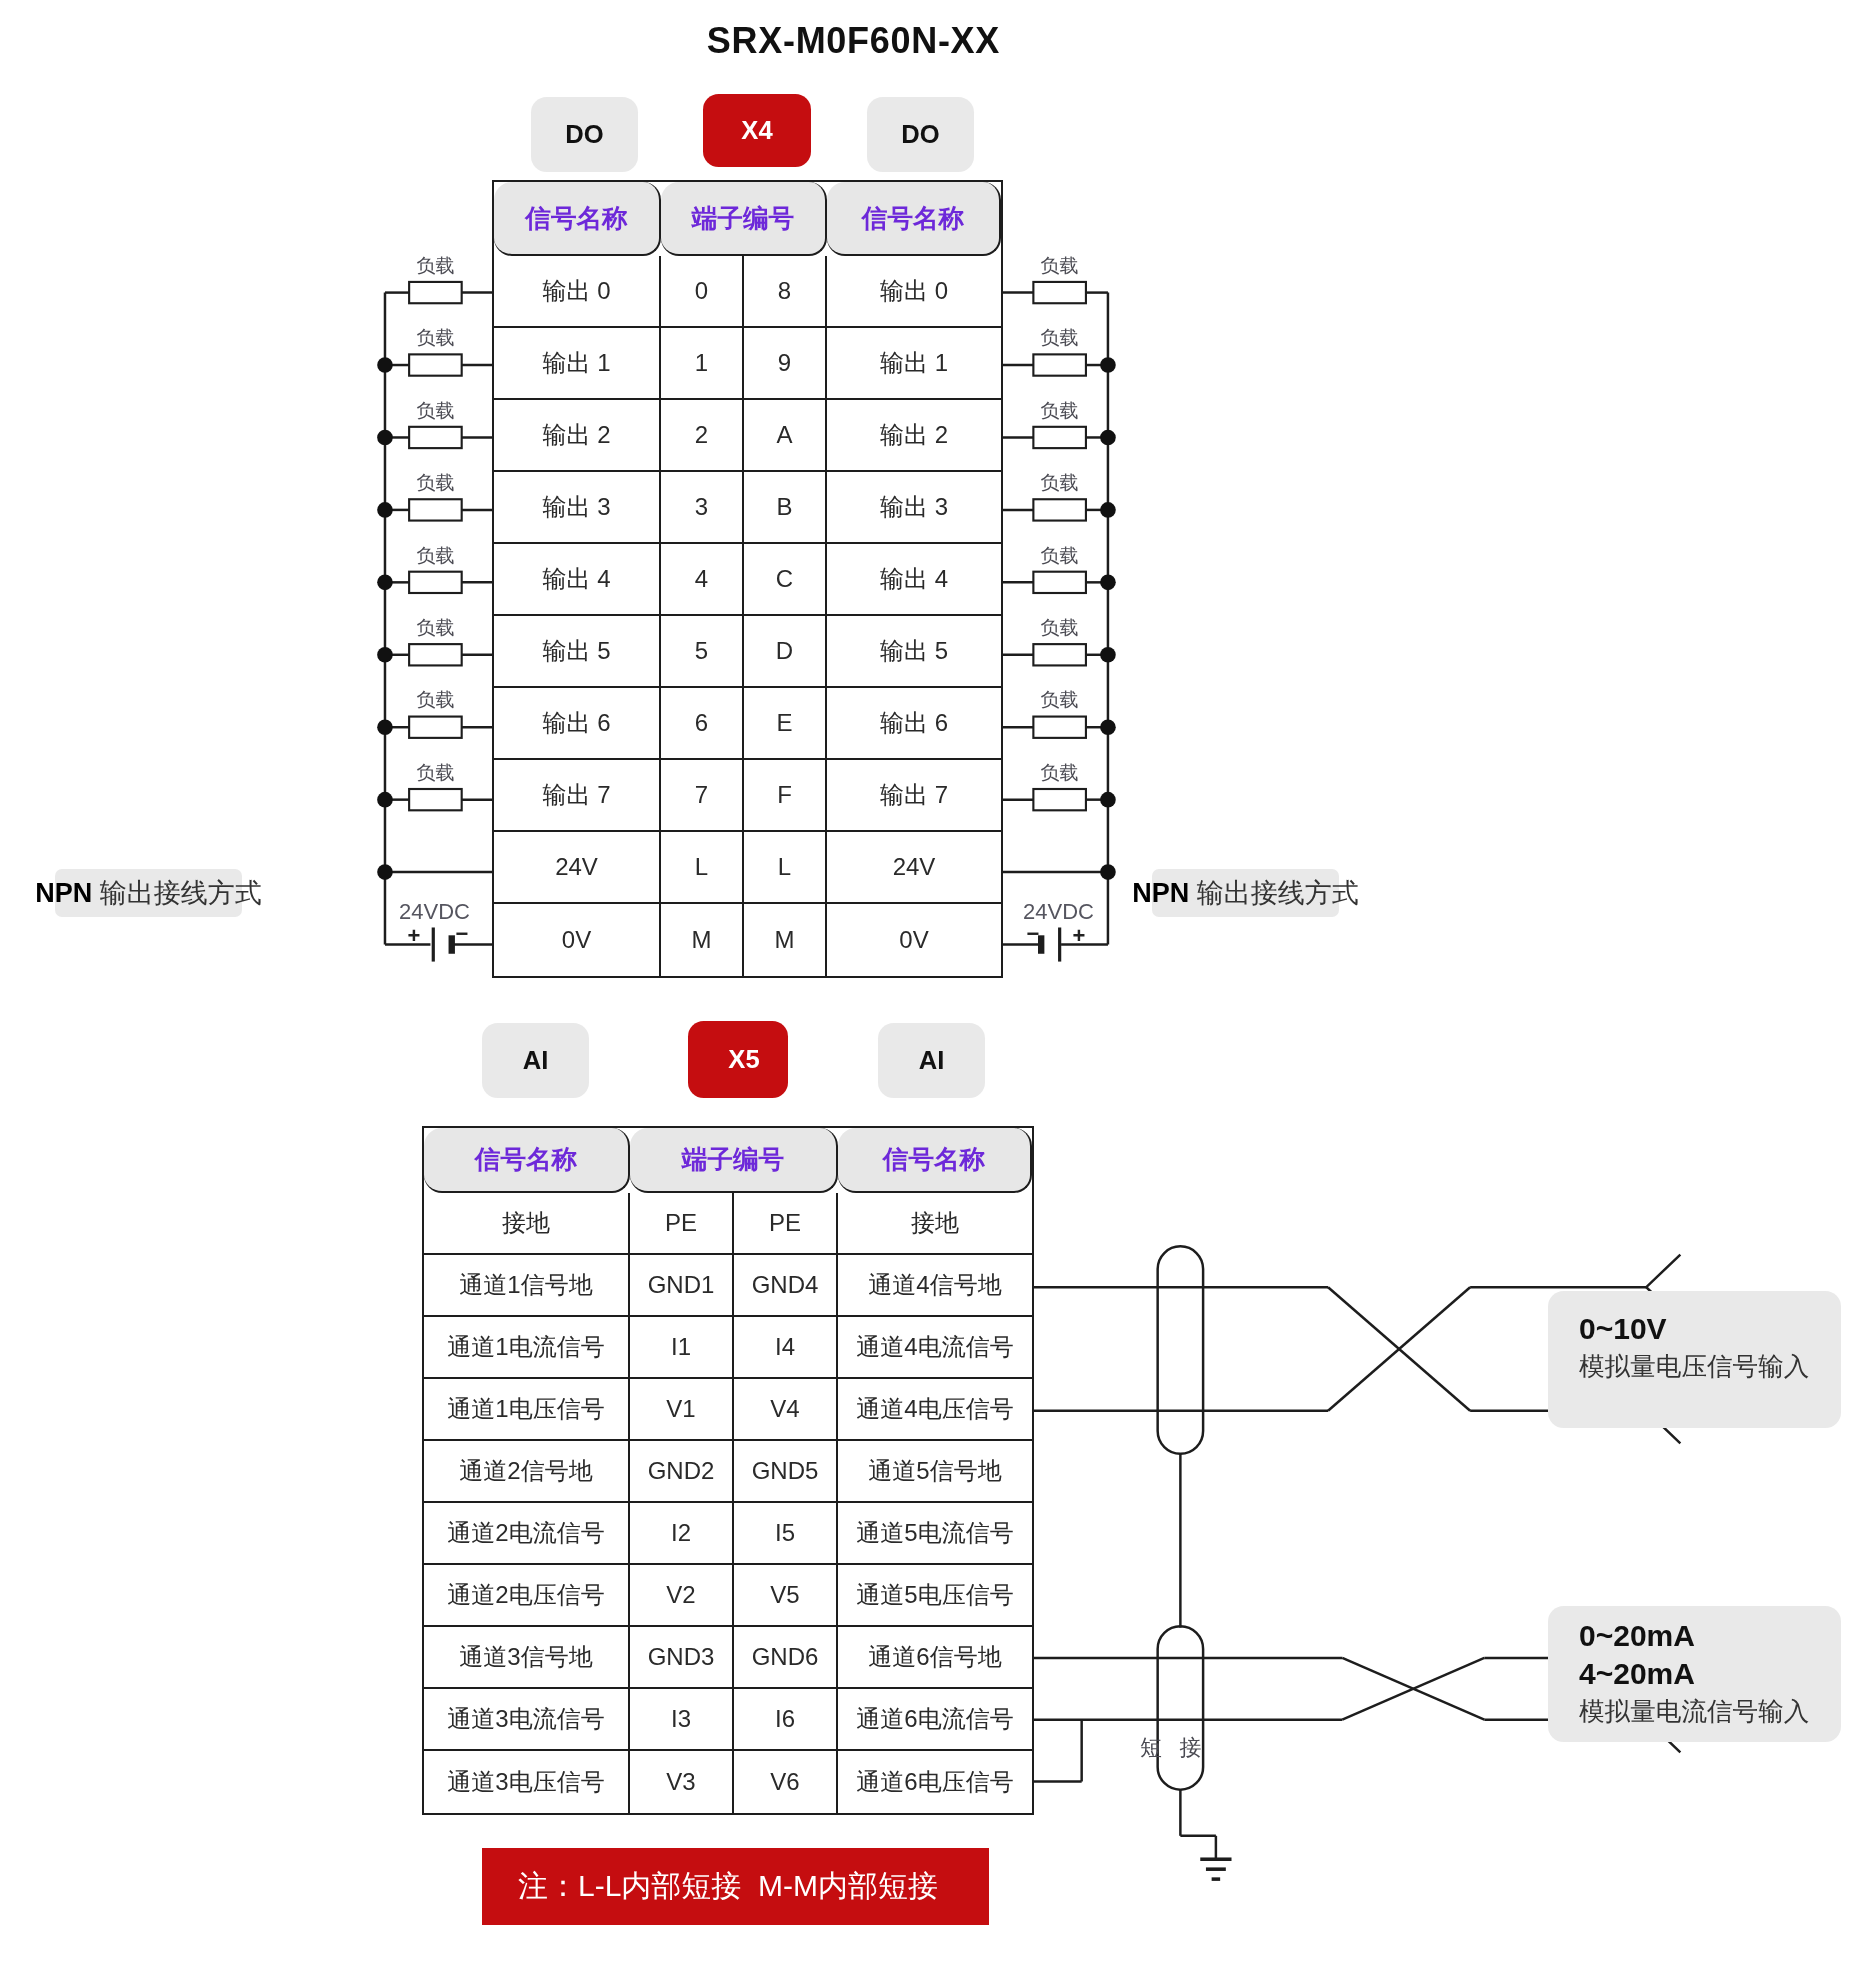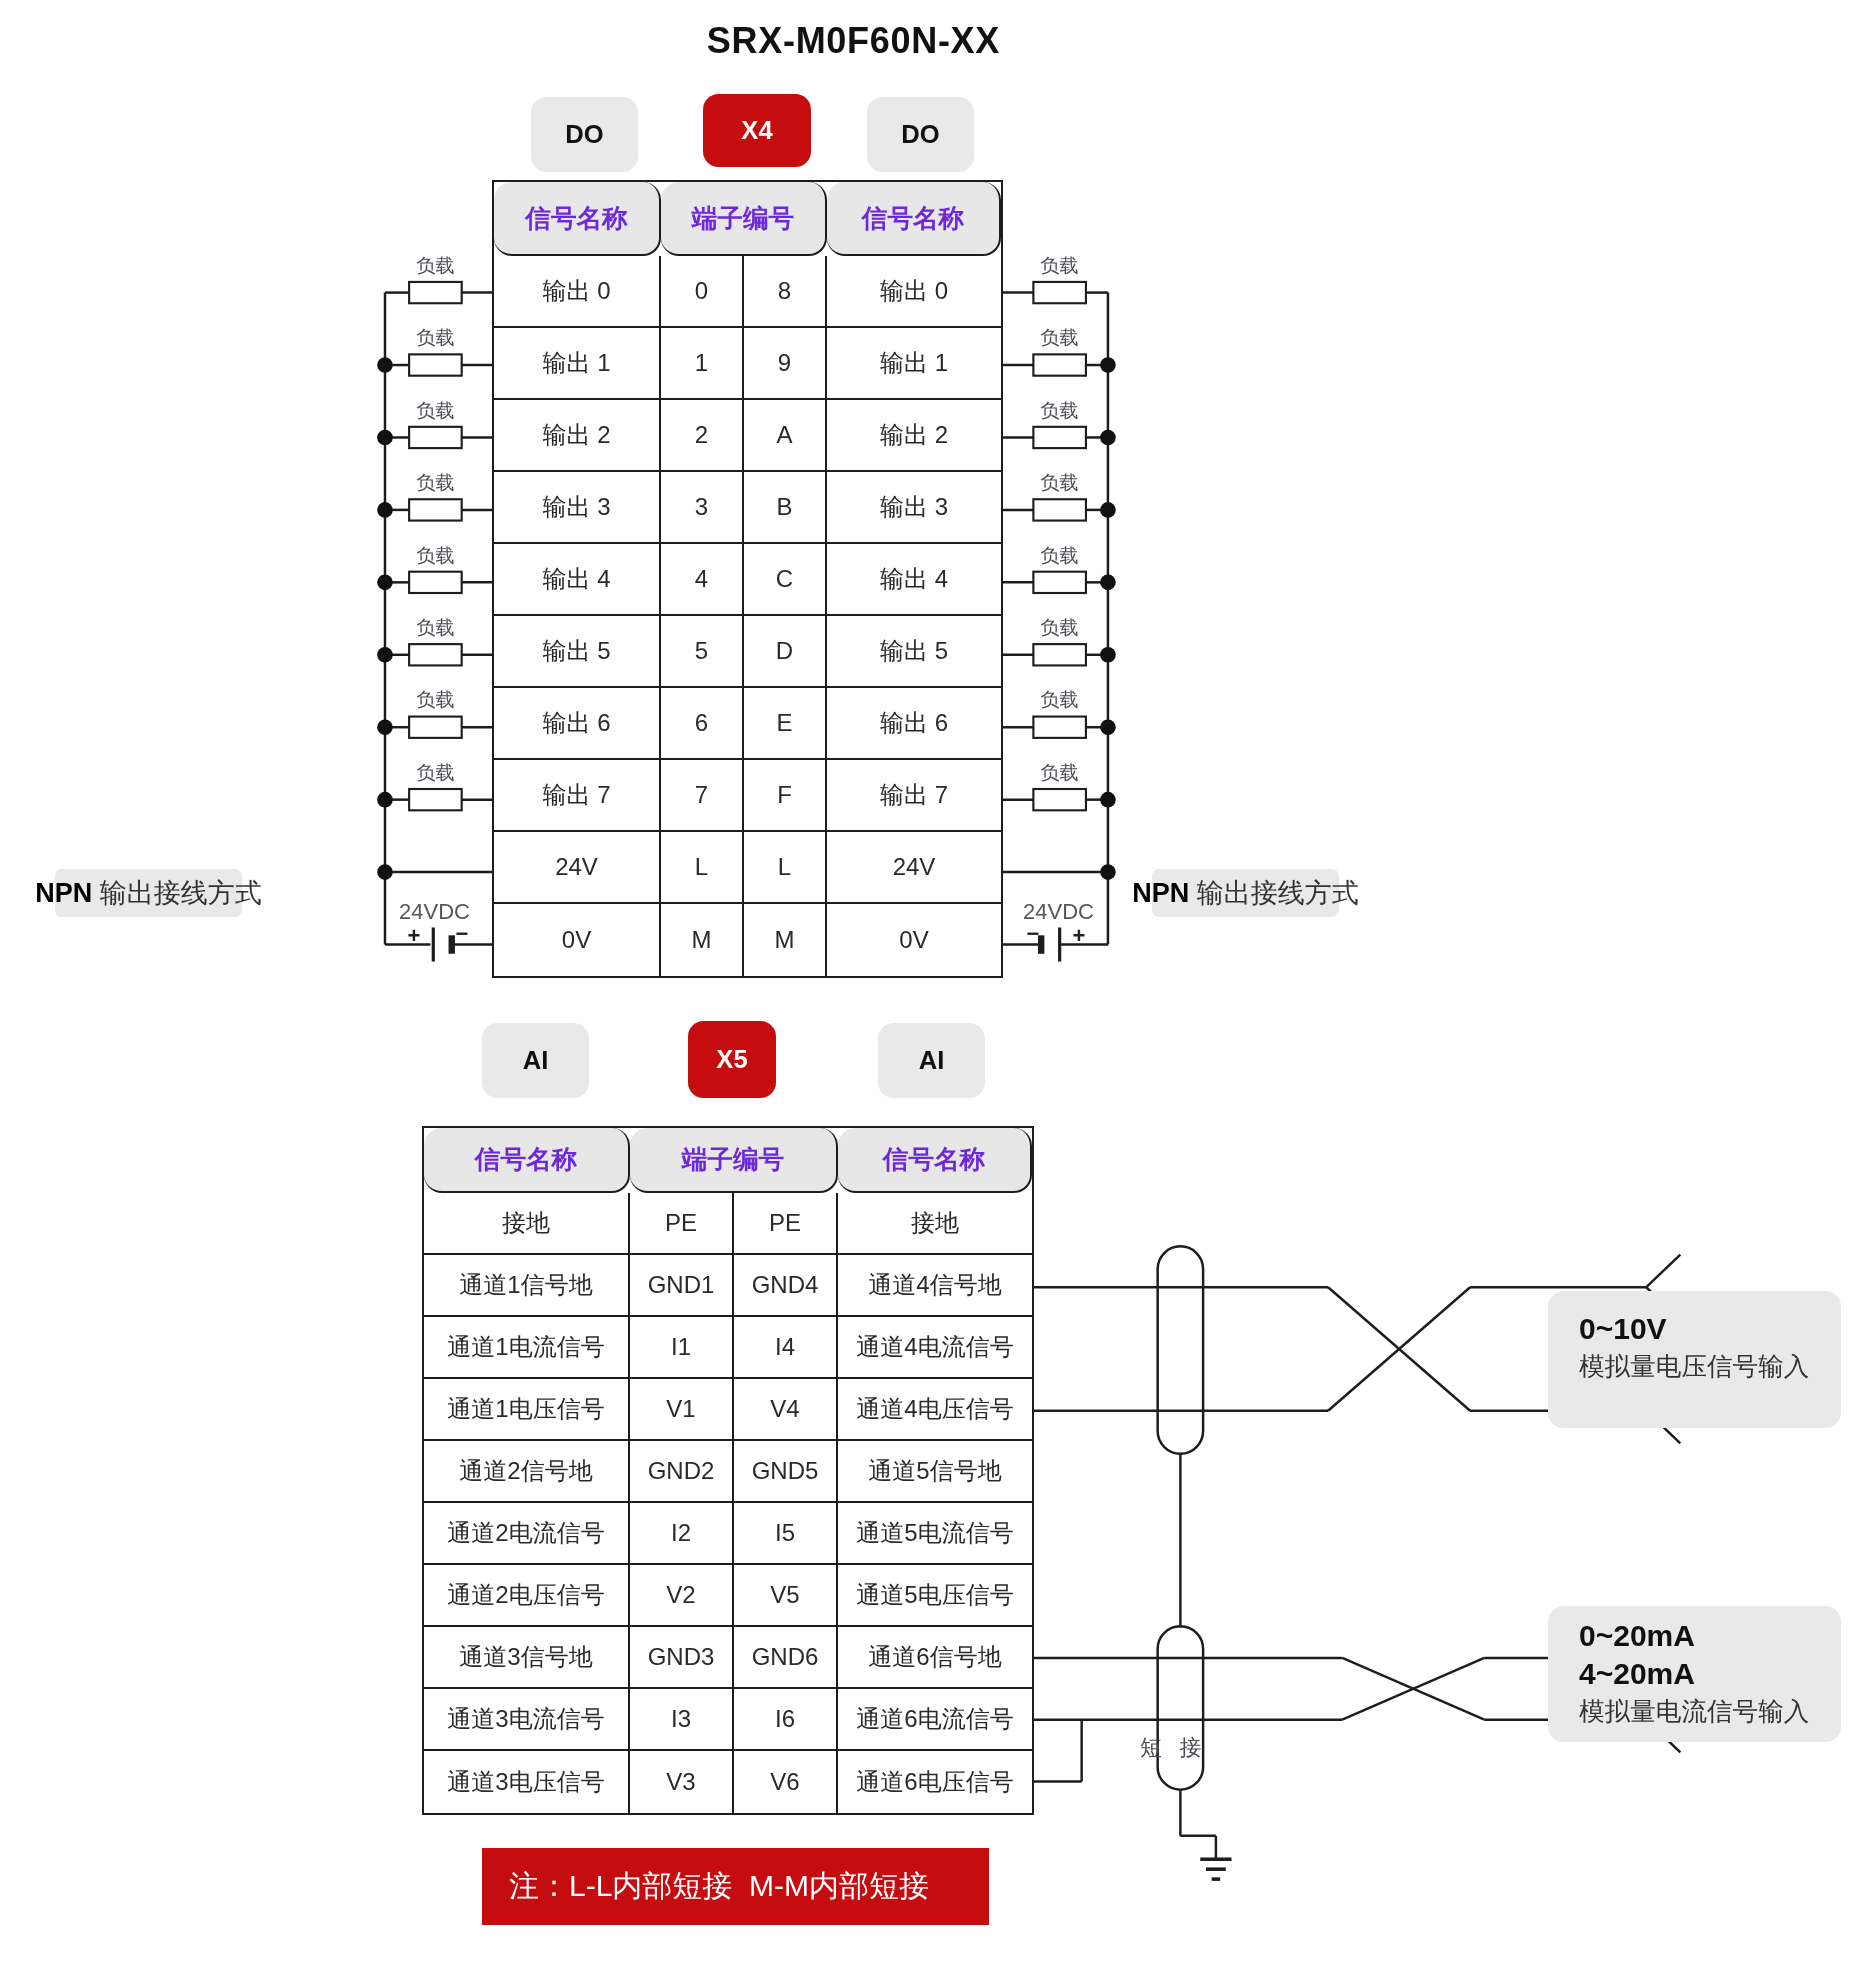--- a/index.html
+++ b/index.html
@@ -36,21 +36,21 @@
   .npn{position:absolute;z-index:3;width:187px;height:48px;background:var(--gray);border-radius:7px;
        display:flex;align-items:center;justify-content:center;font-size:27px;color:#333;white-space:pre;}
   .npn b{color:#000;}
   .jumper-lbl{position:absolute;z-index:3;font-size:22px;color:#4a4a52;letter-spacing:5.7px;}
   .info{position:absolute;z-index:3;left:1548px;width:293px;background:var(--gray);
         border-radius:15.6px;box-sizing:border-box;padding:18.5px 0 0 31px;}
   .info .b1{font-size:30px;font-weight:bold;color:#111;line-height:38px;}
   .info .r1{font-size:25.6px;color:#333;line-height:37px;}
   .note{position:absolute;z-index:3;left:482px;top:1848px;width:507px;height:77px;
         background:var(--red);color:#fff;font-size:30px;display:flex;align-items:center;
-        padding-left:27px;box-sizing:border-box;white-space:pre;}
+        padding-left:36px;box-sizing:border-box;white-space:pre;}
 </style>
 </head>
 <body>
 
 <div class="canvas">
 
   <svg id="wires" width="1875" height="1975" viewBox="0 0 2640 2781">
       <line x1="542" y1="412" x2="542" y2="1330" stroke="#1d1d1d" stroke-width="3.5"></line>
       <line x1="1560" y1="412" x2="1560" y2="1330" stroke="#1d1d1d" stroke-width="3.5"></line>
       <line x1="542" y1="412" x2="576" y2="412" stroke="#1d1d1d" stroke-width="3.5"></line>
@@ -156,21 +156,21 @@
       <line x1="1706" y1="2646" x2="1718" y2="2646" stroke="#1d1d1d" stroke-width="5"></line>
     </svg>
 
   <div class="title">SRX-M0F60N-XX</div>
 
   <div class="tag" style="left:523px;top:97px;width:107px;height:75px;">DO</div>
   <div class="tag red" style="left:695px;top:94px;width:108px;height:73px;">X4</div>
   <div class="tag" style="left:859px;top:97px;width:107px;height:75px;">DO</div>
 
   <div class="tag" style="left:474px;top:1023px;width:107px;height:75px;">AI</div>
-  <div class="tag red" style="left:680px;top:1021px;width:88px;height:77px;">X5</div>
+  <div class="tag red" style="left:680px;top:1021px;width:88px;height:77px;padding-left:12px;">X5</div>
   <div class="tag" style="left:870px;top:1023px;width:107px;height:75px;">AI</div>
 
   <div id="t1" class="tbl t1">
       <div class="cell head">信号名称</div>
       <div class="cell head" style="grid-column: 2 / span 2;">端子编号</div>
       <div class="cell head">信号名称</div>
       <div class="cell">输出 0</div>
       <div class="cell">0</div>
       <div class="cell">8</div>
       <div class="cell lastc">输出 0</div>

